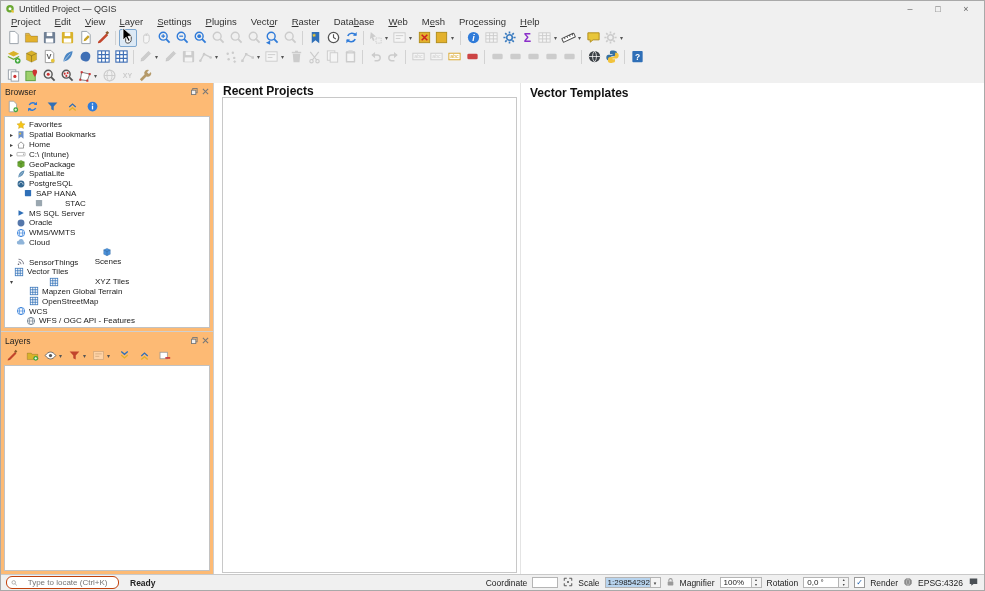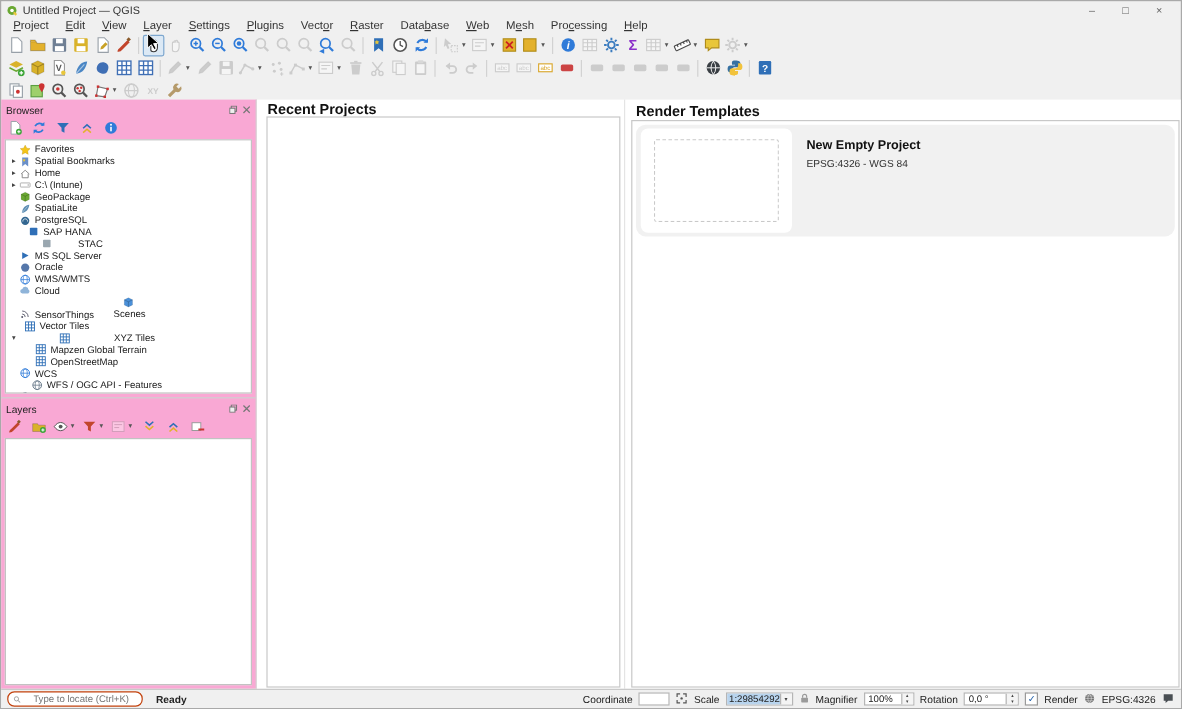--- a/index.html
+++ b/index.html
@@ -26,21 +26,21 @@
   .tbtn.sel{background:#dce9f5;border-color:#7da7cf;}
   .tbtn.dis svg{filter:grayscale(1) opacity(.35);}
   .dd{font-size:6px;color:#555;width:7px;text-align:center;}
   .tsep{width:1px;height:14px;background:#d2d2d2;margin:0 3px;flex:none;}
 
   
   .cursor{position:absolute;left:121px;top:26px;z-index:50;pointer-events:none;}
 
   
   .content{position:absolute;top:82px;left:0;right:0;bottom:16px;display:flex;}
-  .dock{width:213px;flex:none;display:flex;flex-direction:column;background:#f9a8d4;border-right:1px solid #cfcfcf;box-sizing:border-box;}
+  .dock{width:213px;flex:none;display:flex;flex-direction:column;background:#fdba74;border-right:1px solid #cfcfcf;box-sizing:border-box;}
   .panel{display:flex;flex-direction:column;box-sizing:border-box;}
   .panel-browser{height:248px;flex:none;}
   .panel-layers{flex:1;border-top:1px solid #cfcfcf;}
   .panel-header{height:13px;display:flex;align-items:center;padding:2px 4px 0;font-size:8.5px;color:#222;}
   .panel-btns{margin-left:auto;display:flex;gap:4px;align-items:center;}
   .panel-btns svg{display:block;}
   .ptool-row{display:flex;align-items:center;height:17px;padding:0 2px;gap:2px;}
   .pbody{flex:1;margin:1px 3px 3px;background:#fff;border:1px solid #c2c2c2;overflow:hidden;}
   .tree{padding-top:3px;}
   .trow{display:flex;align-items:center;height:9.8px;font-size:8px;color:#1a1a1a;white-space:nowrap;}
@@ -949,21 +949,21 @@
               <div class="trow" style="padding-left: 2px;">
                 <span class="ar"></span>
                 <span class="ti">
                   <svg viewBox="0 0 16 16" width="10" height="10">
                     <circle cx="4" cy="11.5" r="1.3" fill="#555566"></circle>
                     <path d="M4 7.5a4 4 0 014 4M4 3.5a8 8 0 018 8" fill="none" stroke="#555566" stroke-width="1.2"></path>
                   </svg>
                 </span>
                 <span>SensorThings</span>
               </div>
-              <div class="trow" style="padding-left: 6px;">
+              <div class="trow" style="padding-left: 0;">
                 <span class="ar"></span>
                 <span class="ti">
                   <svg viewBox="0 0 16 16" width="10" height="10">
                     <rect x="2" y="2" width="12" height="12" fill="#fff" stroke="#2f6fb7" stroke-width="1.2"></rect>
                     <path d="M2 6h12M2 10h12M6 2v12M10 2v12" stroke="#2f6fb7" stroke-width="1.2"></path>
                   </svg>
                 </span>
                 <span>Vector Tiles</span>
               </div>
               <div class="trow" style="padding-left: 2px; gap: 33px;">
@@ -1121,30 +1121,21 @@
           </div>
         <div class="pbody"></div>
       </div>
 
     </div>
 
     <div class="main">
       <div class="sec-title rp-title">Recent Projects</div>
       <div class="rp-box"></div>
       <div class="split-line"></div>
-      <div class="sec-title pt-title">Render Templates</div>
-      <div class="pt-box">
-        <div class="tpl-card">
-          <div class="tpl-thumb">
-            <div class="tpl-thumb-dash"></div>
-          </div>
-          <div class="tpl-title">New Empty Project</div>
-          <div class="tpl-sub">EPSG:4326 - WGS 84</div>
-        </div>
-      </div>
+      <div class="sec-title pt-title">Vector Templates</div>
     </div>
 
   </div>
 
   <div class="statusbar">
     <span class="locator">
       <svg width="8" height="8" viewBox="0 0 16 16">
           <circle cx="6.5" cy="6.5" r="4.2" fill="none" stroke="#999" stroke-width="1.8"></circle>
           <path d="M9.8 9.8l4 4" stroke="#999" stroke-width="2"></path>
         </svg>

